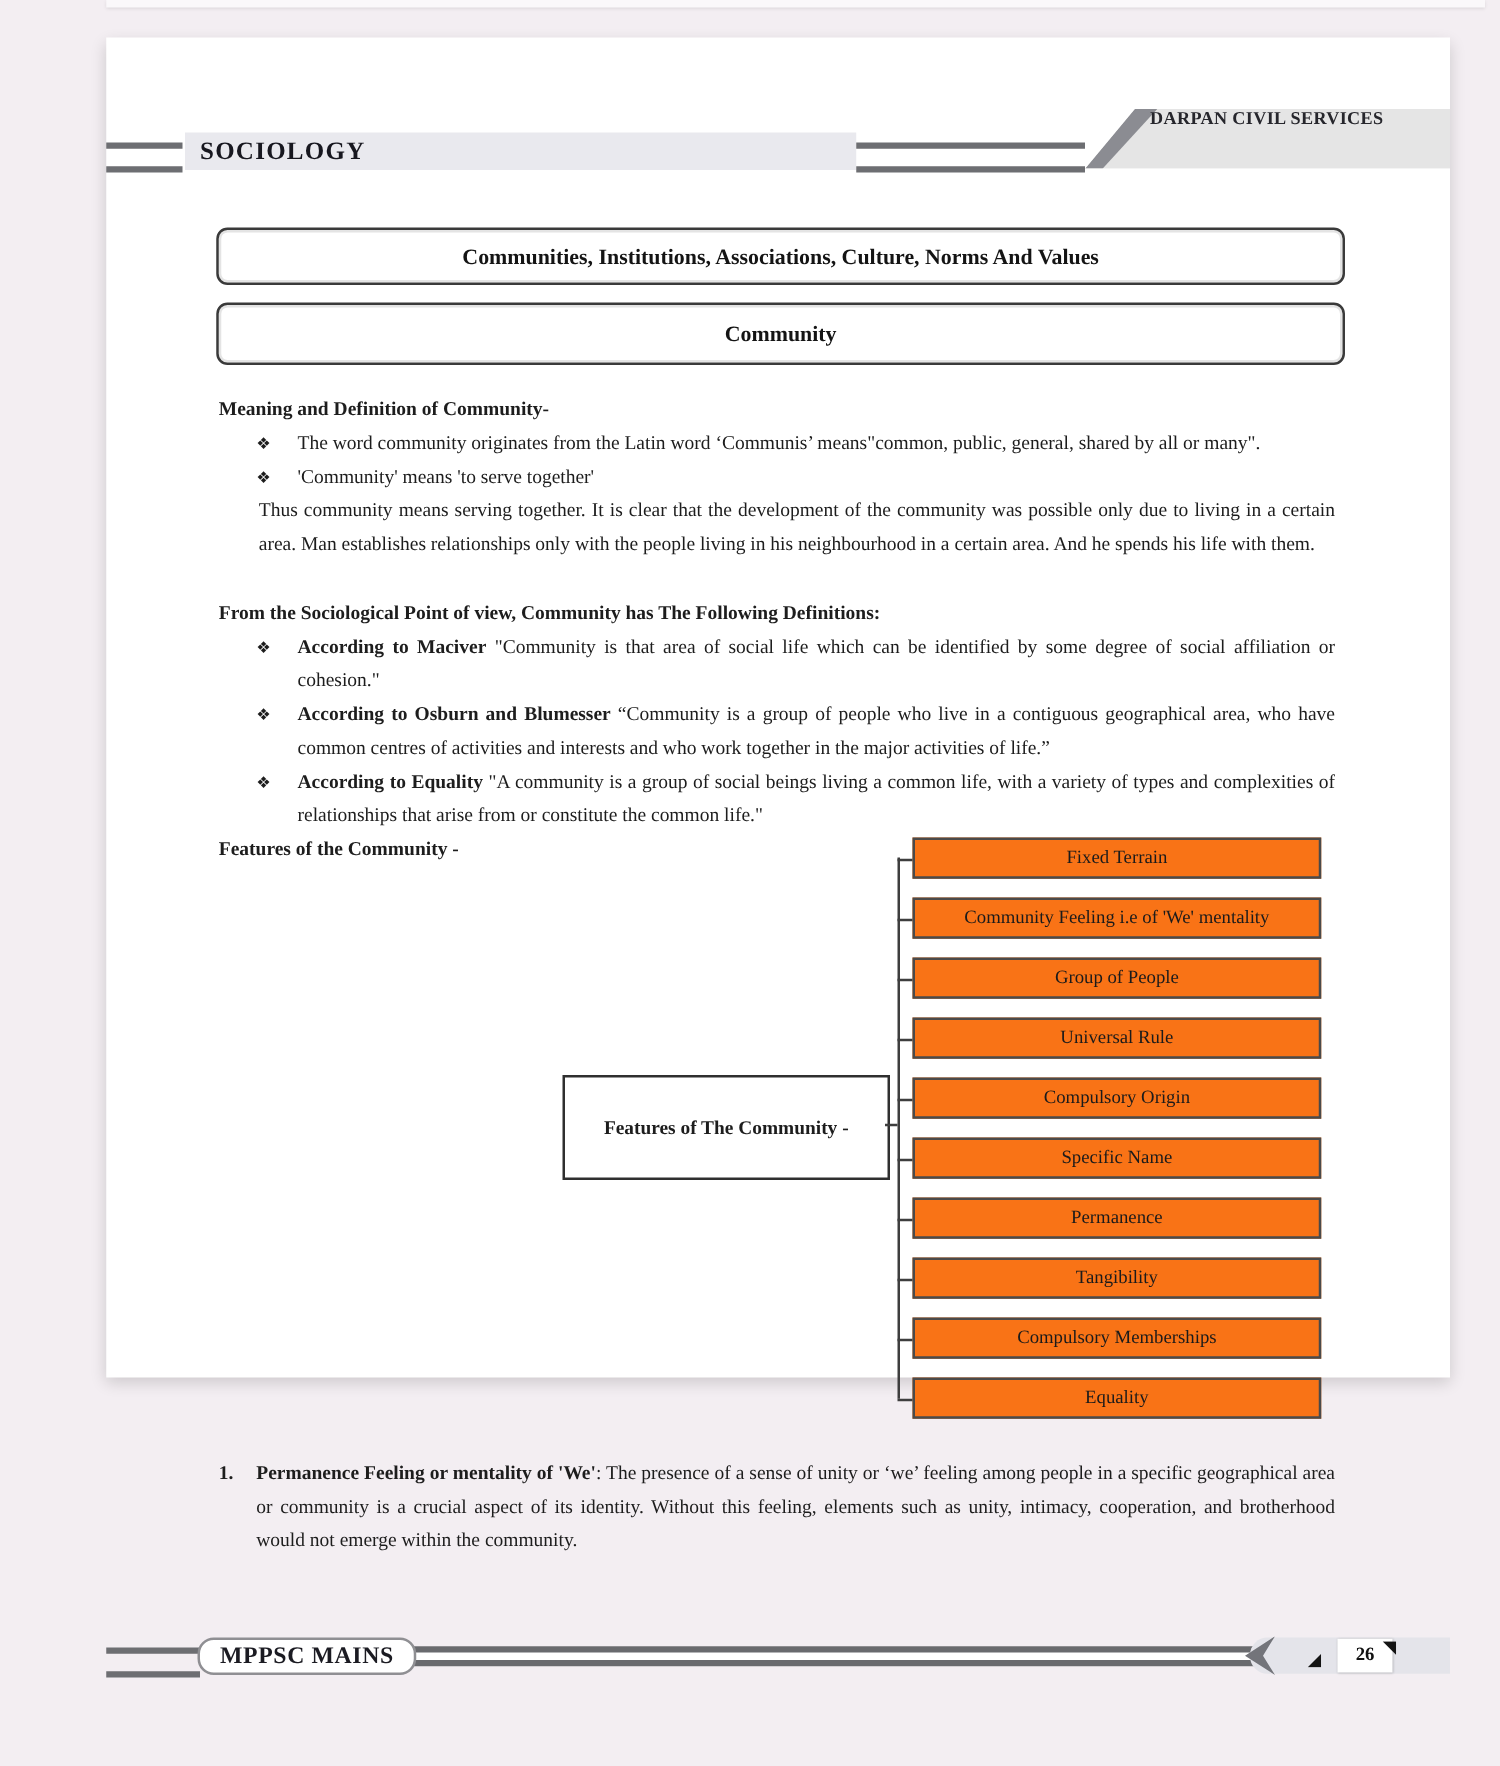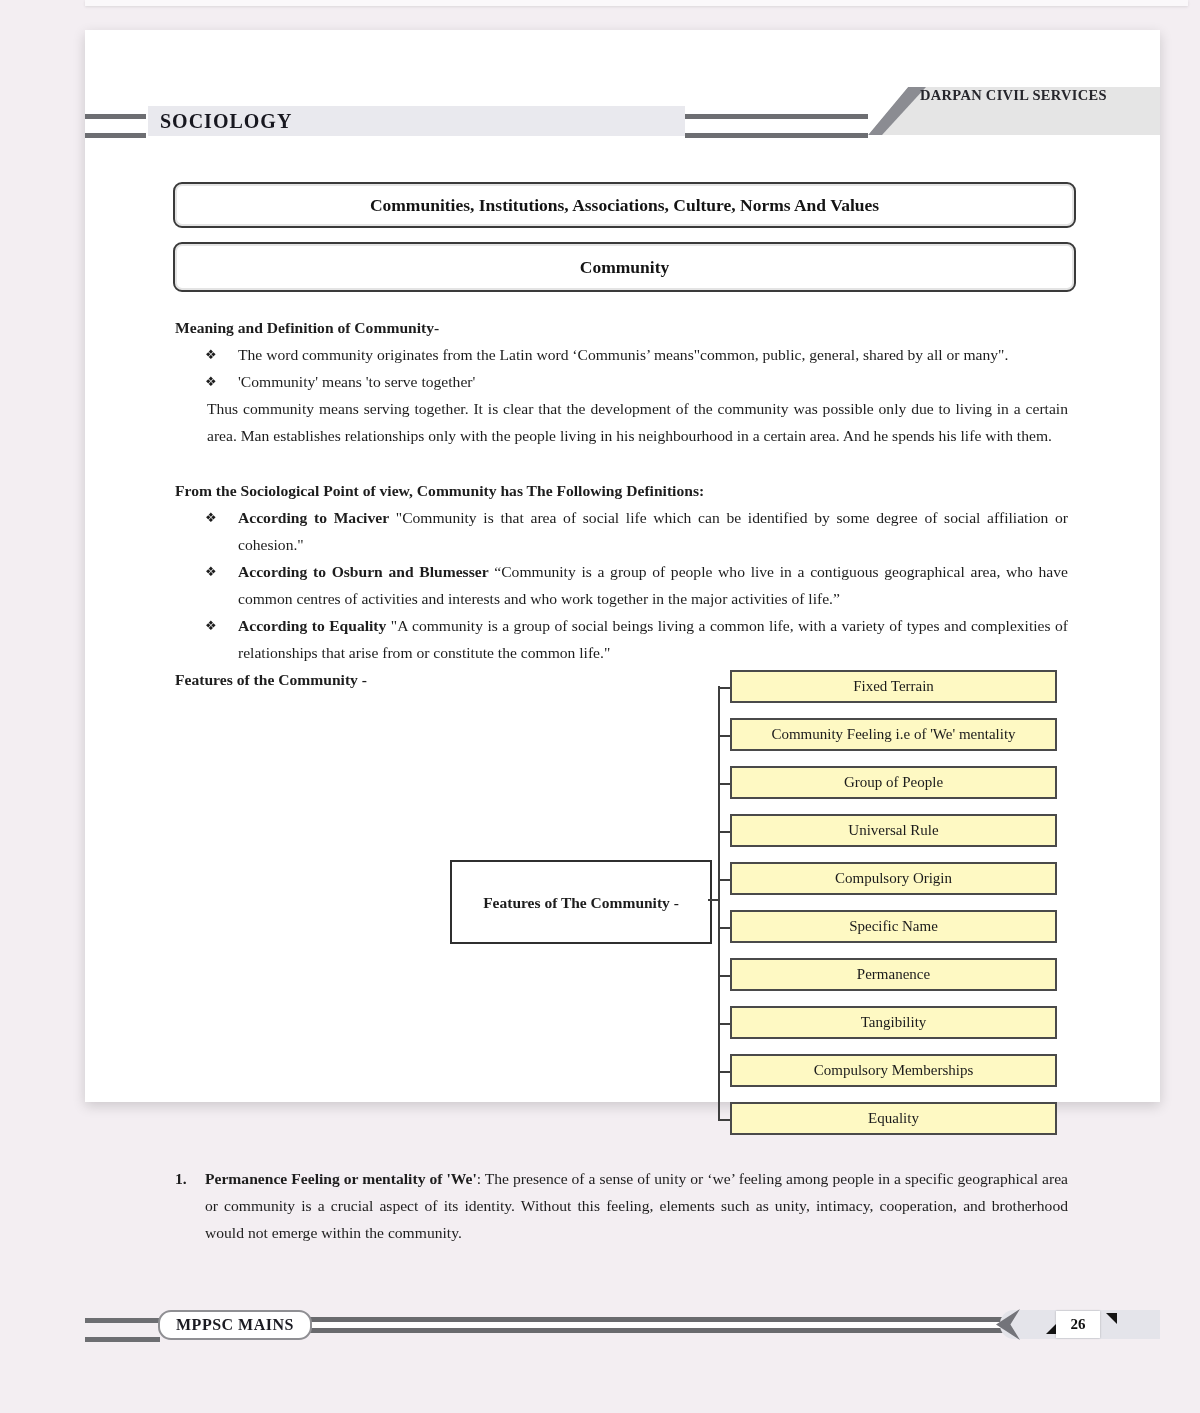--- a/index.html
+++ b/index.html
@@ -88,21 +88,21 @@
     position:absolute;left:533px;top:233px;width:10px;height:2px;background:#3e3e3e;
   }
   .diagram-trunk{
     position:absolute;left:543px;top:20px;width:2px;height:433px;background:#3e3e3e;
   }
   .diagram-items{
     position:absolute;left:555px;top:4px;width:327px;
     display:flex;flex-direction:column;gap:15px;
   }
   .feature-box{
-    position:relative;height:33px;border:2px solid #4a4a4a;background:#fef9c3;
+    position:relative;height:33px;border:2px solid #4a4a4a;background:#f97316;
     display:flex;align-items:center;justify-content:center;
     font-size:15px;color:#1b1b1b;box-sizing:border-box;
   }
   .feature-box::before{
     content:"";position:absolute;left:-14px;top:50%;width:12px;height:2px;
     background:#3e3e3e;
   }
   
   .numbered{margin-top:29px;}
   .numitem{display:flex;}
@@ -110,38 +110,38 @@
   .numitem .ntxt{flex:1;text-align:justify;}
   
   .ftr-lines-left{
     position:absolute;left:0;top:1288px;width:75px;height:14px;
     border-top:5px solid #6d6e72;border-bottom:5px solid #6d6e72;
   }
   .ftr-pill{
     position:absolute;left:73px;top:1280px;height:30px;padding:0 16px;
     background:#fff;border:2px solid #8f8f93;border-radius:13px;
     display:flex;align-items:center;z-index:2;box-sizing:border-box;
-    font-weight:bold;font-size:16px;letter-spacing:.5px;color:#1b1b22;
+    font-weight:bold;font-size:19px;letter-spacing:.5px;color:#1b1b22;
   }
   .ftr-bar{
     position:absolute;left:218px;right:80px;top:1287px;height:16px;
     border-top:5px solid #696a6e;border-bottom:5px solid #696a6e;
     box-sizing:border-box;background:#fff;
   }
   .ftr-ribbon{
     position:absolute;right:0;top:1280px;width:160px;height:29px;
     background:#e4e4ea;border-radius:14px 0 0 14px;z-index:3;
   }
   .ftr-crescent{
     position:absolute;left:-4px;top:-1px;width:24px;height:31px;
     background:#73747a;
     clip-path:polygon(100% 0,0 50%,100% 100%,60% 50%);
   }
   .page-num-box{
-    position:absolute;left:56px;top:1px;width:44px;height:27px;
+    position:absolute;left:70px;top:1px;width:44px;height:27px;
     background:#fff;display:flex;align-items:center;justify-content:center;
     font-weight:bold;font-size:15px;color:#111;
     box-shadow:0 0 2px rgba(0,0,0,.25);
   }
   .tri{position:absolute;background:#141414;}
   .tri-left{left:46px;top:13px;width:11px;height:11px;clip-path:polygon(0 100%,100% 0,100% 100%);}
   .tri-right{left:106px;top:3px;width:11px;height:11px;clip-path:polygon(0 0,100% 0,100% 100%);}
 </style>
 </head>
 <body>

